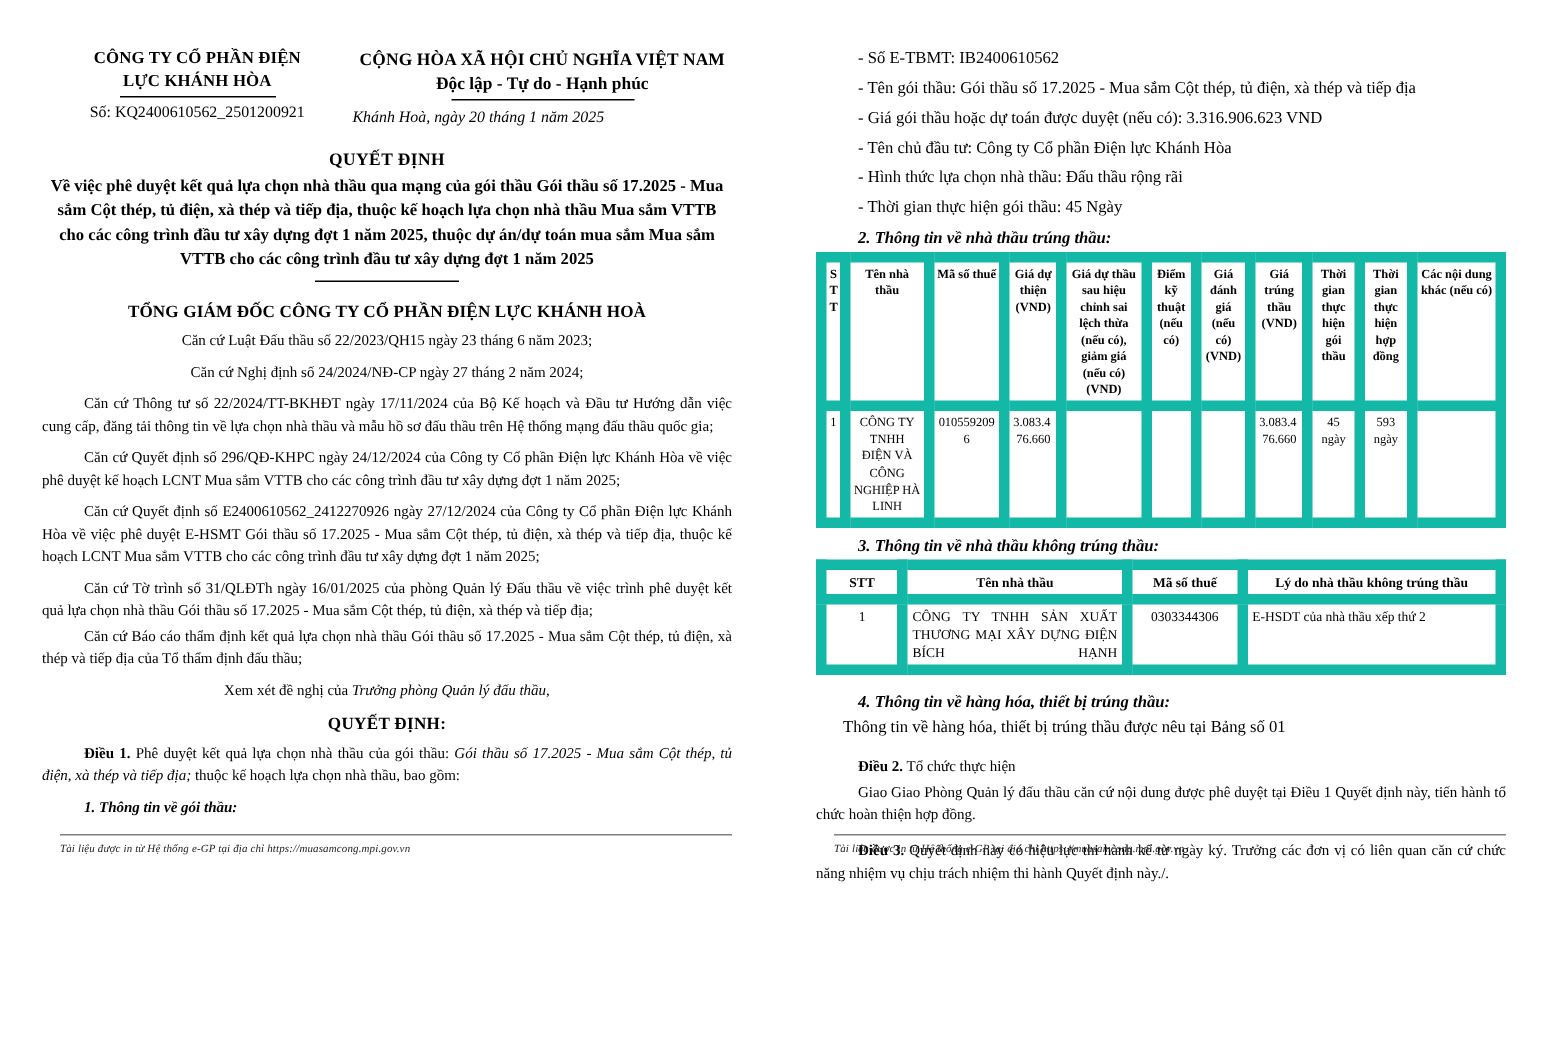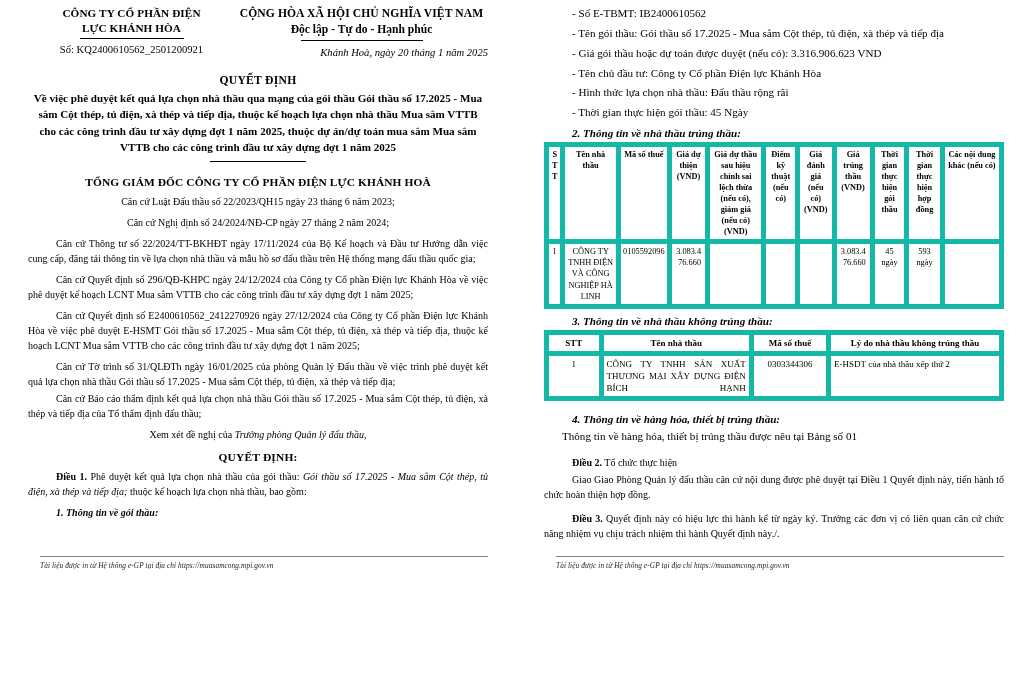--- a/index.html
+++ b/index.html
@@ -19,21 +19,21 @@
     position: relative;
     width: 1032px;
     height: 692px;
     display: flex;
   }
   .page {
     position: relative;
     width: 516px;
     height: 604px;
     box-sizing: border-box;
-    padding: 2px 28px 0 28px;
+    padding: 28px 28px 0 28px;
   }
   .page-body {
     position: relative;
     height: 608px;
     overflow: hidden;
   }
 
   
   .letterhead {
     display: flex;
@@ -75,21 +75,21 @@
   .rule-motto { width: 122px; }
   .doc-no {
     font-size: 10.6px;
     margin-top: 5px;
     text-align: center;
   }
   .place-date {
     font-size: 10.6px;
     font-style: italic;
     margin-top: 6px;
-    text-align: right;
+    text-align: left;
   }
 
   
   .decision-word {
     text-align: center;
     font-weight: bold;
     font-size: 11.6px;
     margin-top: 16px;
     letter-spacing: .3px;
   }
@@ -164,21 +164,21 @@
 
   
   table.grid {
     border-collapse: collapse;
     width: 100%;
     table-layout: fixed;
     margin-top: 2px;
   }
   table.grid th,
   table.grid td {
-    border: 5px solid #14b8a6;
+    border: 7px solid #14b8a6;
     vertical-align: top;
     padding: 2px 2px;
     font-size: 8.3px;
     line-height: 1.33;
     word-wrap: break-word;
     overflow-wrap: break-word;
   }
   table.grid th {
     font-weight: bold;
     text-align: center;

